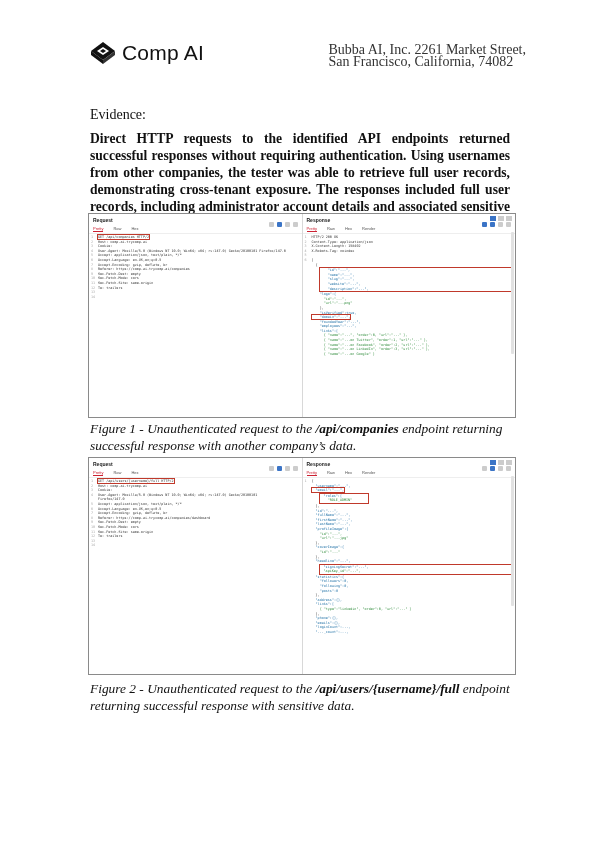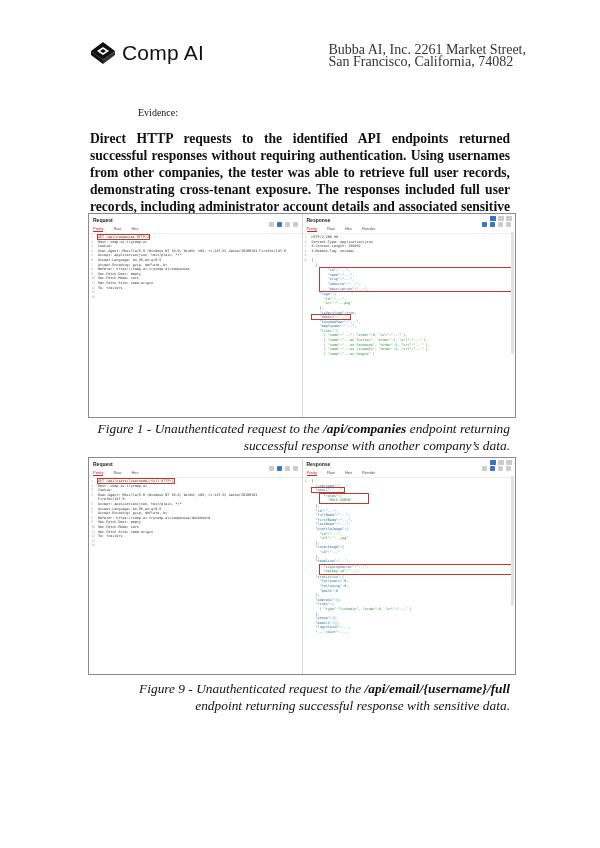--- a/index.html
+++ b/index.html
@@ -1,41 +1,41 @@
 <!DOCTYPE html>
 <html><head>
 <meta charset="utf-8">
 <style>
   html, body { margin:0; padding:0; background:#ffffff; }
   body { width:600px; height:848px; position:relative; overflow:hidden; font-family:"Liberation Serif", serif; color:#111; }
   .logo { position:absolute; left:90px; top:41px; display:flex; align-items:center; gap:6px; }
   .logo svg { width:26px; height:24px; }
   .logo-text { font-family:"Liberation Sans", sans-serif; font-size:21px; color:#111; letter-spacing:0.2px; }
   .address { position:absolute; right:74px; top:44px; text-align:left; font-size:14px; line-height:11.5px; color:#333; }
-  .heading { position:absolute; left:90px; top:107px; font-size:10px;margin-left:48px; }
+  .heading { position:absolute; left:90px; top:107px; font-size:14px; }
   .para { position:absolute; left:90px; top:130px; width:420px; font-size:13.6px; line-height:17px; text-align:justify;font-weight:bold; }
   .shot { position:absolute; left:88px; width:426px; border:1px solid #8a8a8a; background:#fff; overflow:hidden; display:flex; }
   .pane { flex:1; position:relative; font-family:"DejaVu Sans Mono", monospace; overflow:hidden; }
   .pane.left { border-right:1px solid #d8d8d8; }
   .pane-title { font-family:"Liberation Sans", sans-serif; font-size:5px; font-weight:bold; padding:3px 4px 0 4px; color:#222; }
   .pane-tabs { display:flex; gap:10px; font-family:"Liberation Sans", sans-serif; font-size:4px; color:#555; padding:3px 4px 1px 4px; border-bottom:1px solid #eee; }
   .pane-tabs span.active { color:#c23; border-bottom:1px solid #c23; }
   .tools { position:absolute; right:4px; top:8px; display:flex; gap:3px; align-items:center; }
   .tool { width:5px; height:5px; background:#ccc; border-radius:1px; }
   .tool.blue { background:#3b74c6; }
   .winctl { position:absolute; right:3px; top:2px; display:flex; gap:2px; }
   .winctl .b { width:6px; height:5px; background:#ccc; }
   .winctl .b.blue { background:#3b74c6; }
   .code { padding:1px 2px 0 2px; font-size:3.4px; line-height:4.6px; white-space:pre; color:#333; }
   .ln { color:#aaa; display:inline-block; width:7px; }
   .k { color:#1d6fa5; }
   .s { color:#2e8b3a; }
   .hl { outline:0.7px solid #c0392b; }
   .boxhl { border:0.8px solid #c0392b; }
-  .caption { position:absolute; left:90px; width:420px; text-align:right; font-style:italic; font-size:13.4px; line-height:17px; }
+  .caption { position:absolute; left:90px; width:420px; text-align:left; font-style:italic; font-size:13.4px; line-height:17px; }
   .caption b { font-weight:bold; }
   .scrollbar { position:absolute; right:1px; top:18px; width:3px; height:60%; background:#e2e2e2; border-radius:1px; }
 </style>
 </head>
 <body>
 
 <div class="logo">
   <svg viewBox="0 0 26 24">
     <polygon points="13,1 25,10 13,19 1,10" fill="#111"></polygon>
     <polygon points="1,10 13,19 13,23 1,14" fill="#111"></polygon>
@@ -212,14 +212,14 @@
 <span class="ln"> </span><span class="s">    { "type":"linkedin", "order":0, "url":"..." }</span>
 <span class="ln"> </span><span>  ],</span>
 <span class="ln"> </span><span class="k">  "phone":{},</span>
 <span class="ln"> </span><span class="k">  "emails":{},</span>
 <span class="ln"> </span><span class="k">  "loginCount":...,</span>
 <span class="ln"> </span><span class="k">  "..._count":...,</span></div>
   </div>
 </div>
 
 <div class="caption" style="top:680px;">
-  <span>Figure 9 - Unauthenticated request to the </span><b>/api/email/{username}/full</b><span> endpoint returning successful response with sensitive data.</span>
+  <span>Figure 2 - Unauthenticated request to the </span><b>/api/users/{username}/full</b><span> endpoint returning successful response with sensitive data.</span>
 </div>
 
 </body></html>

